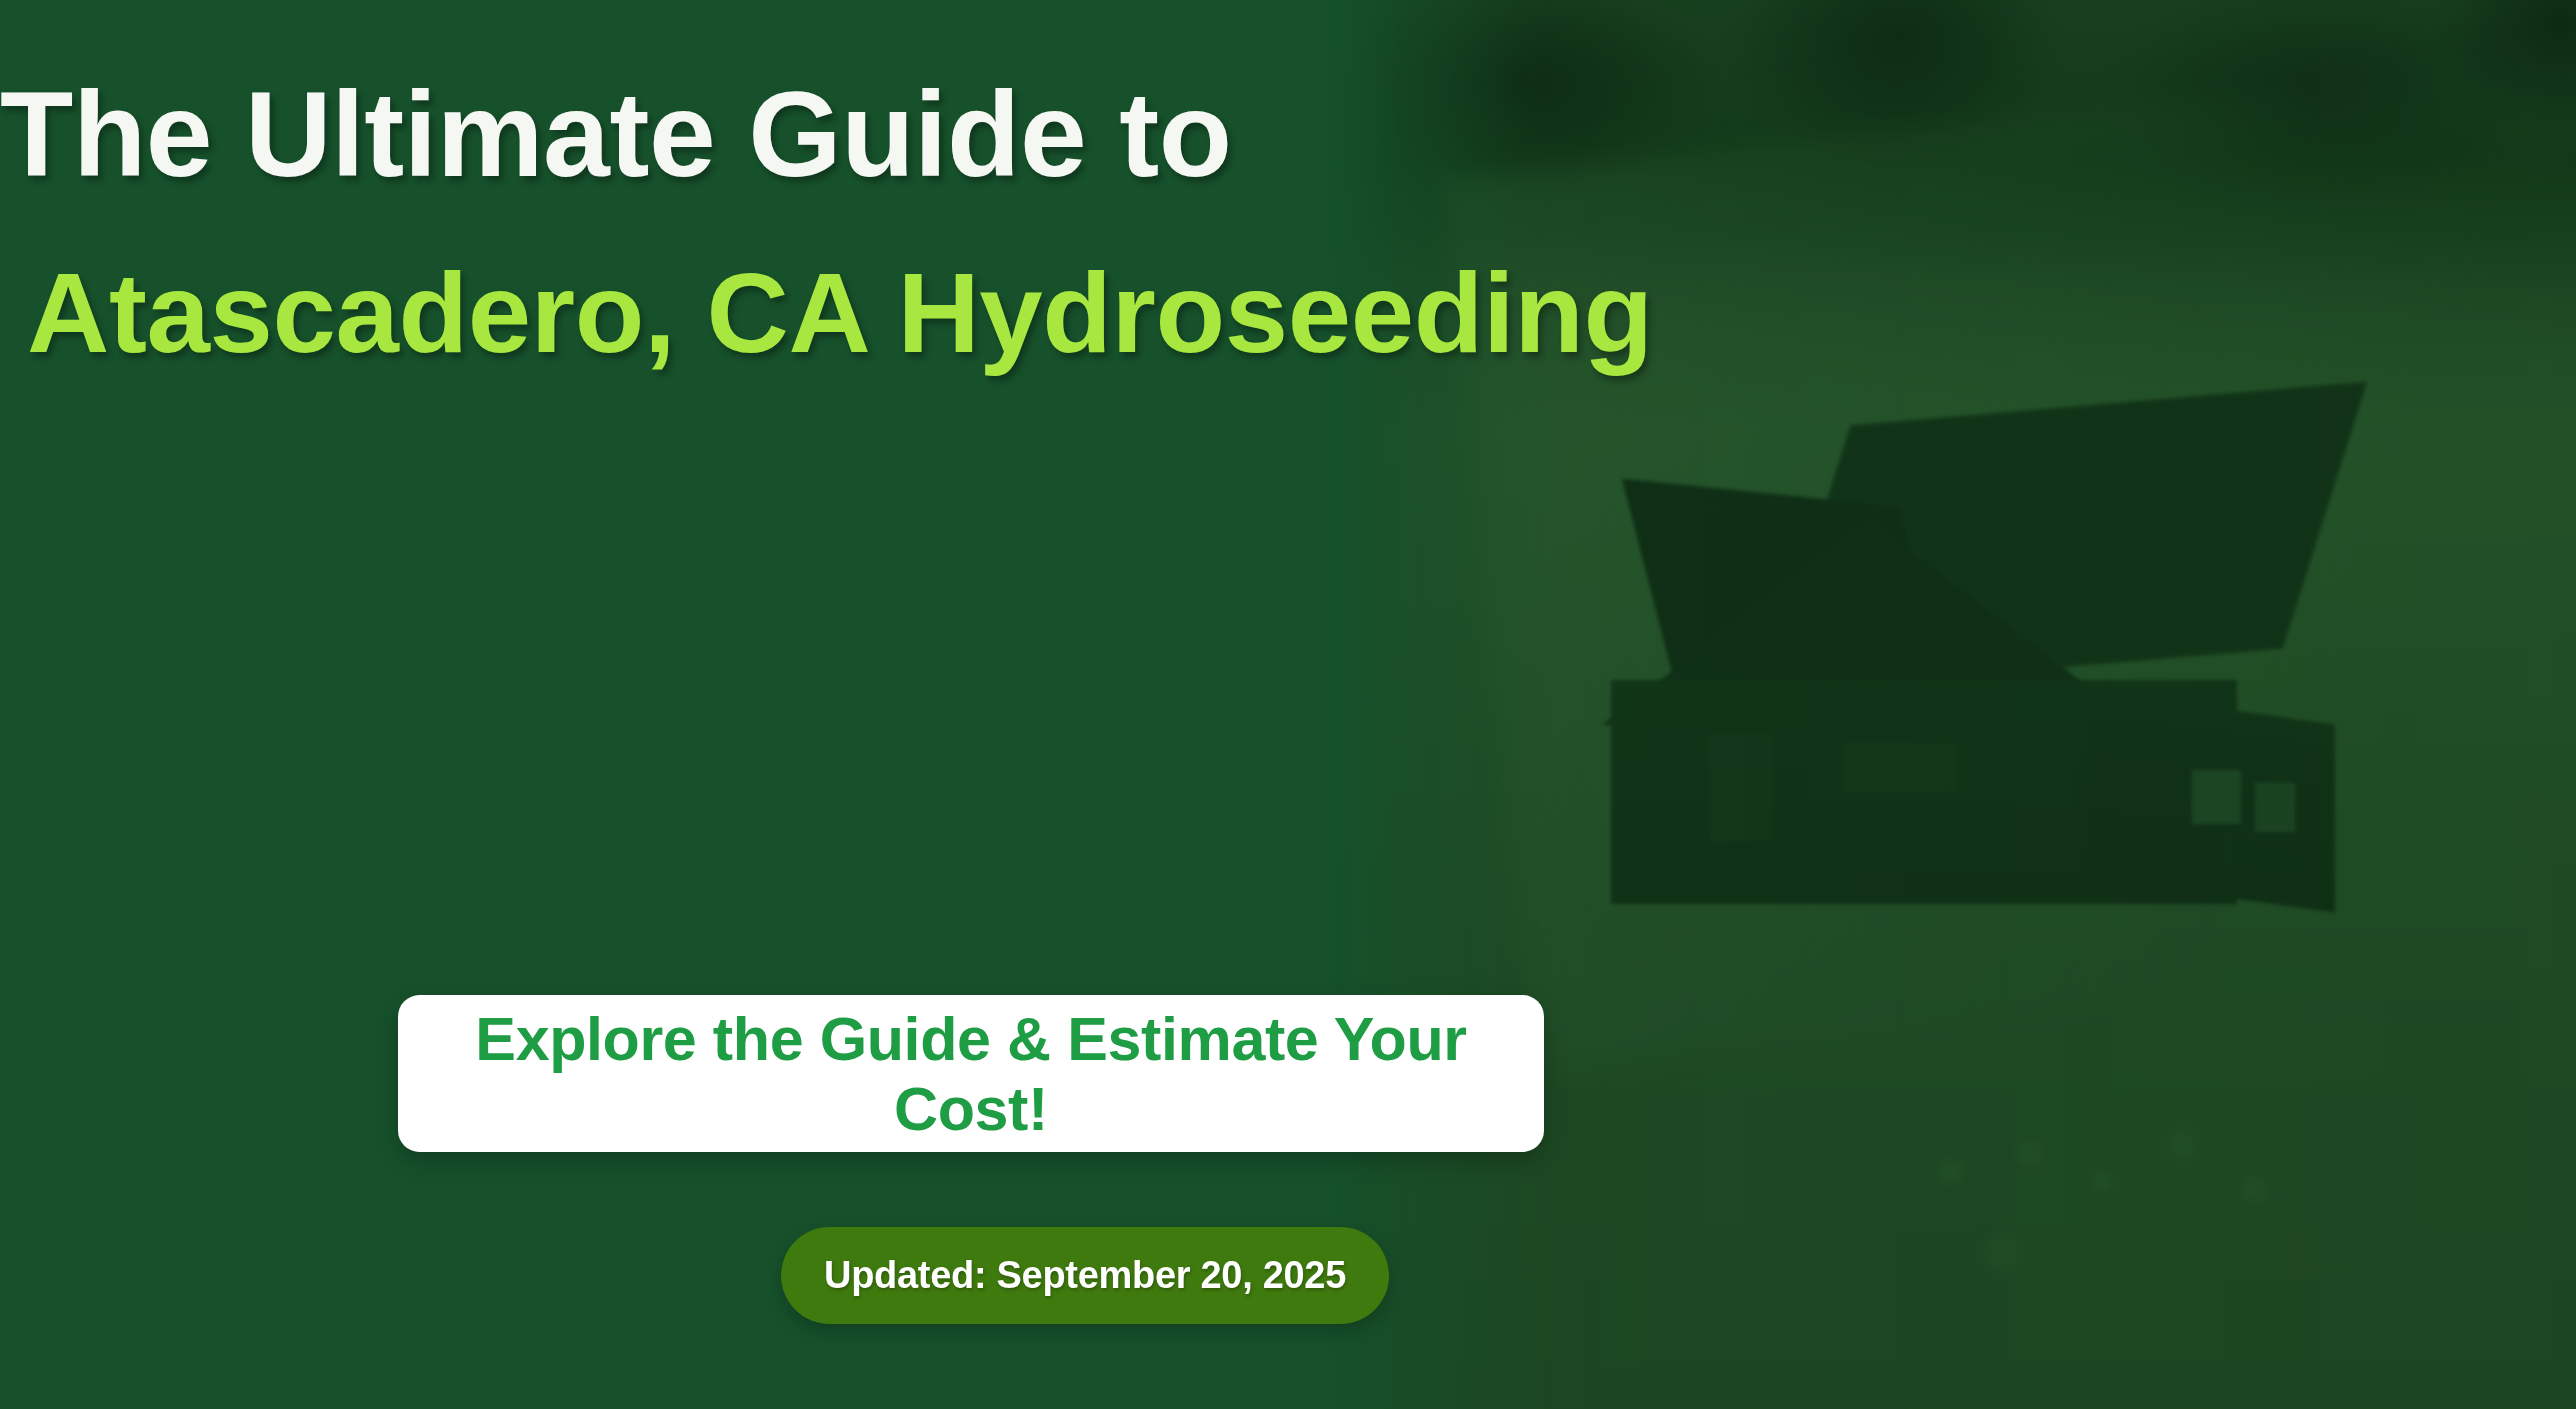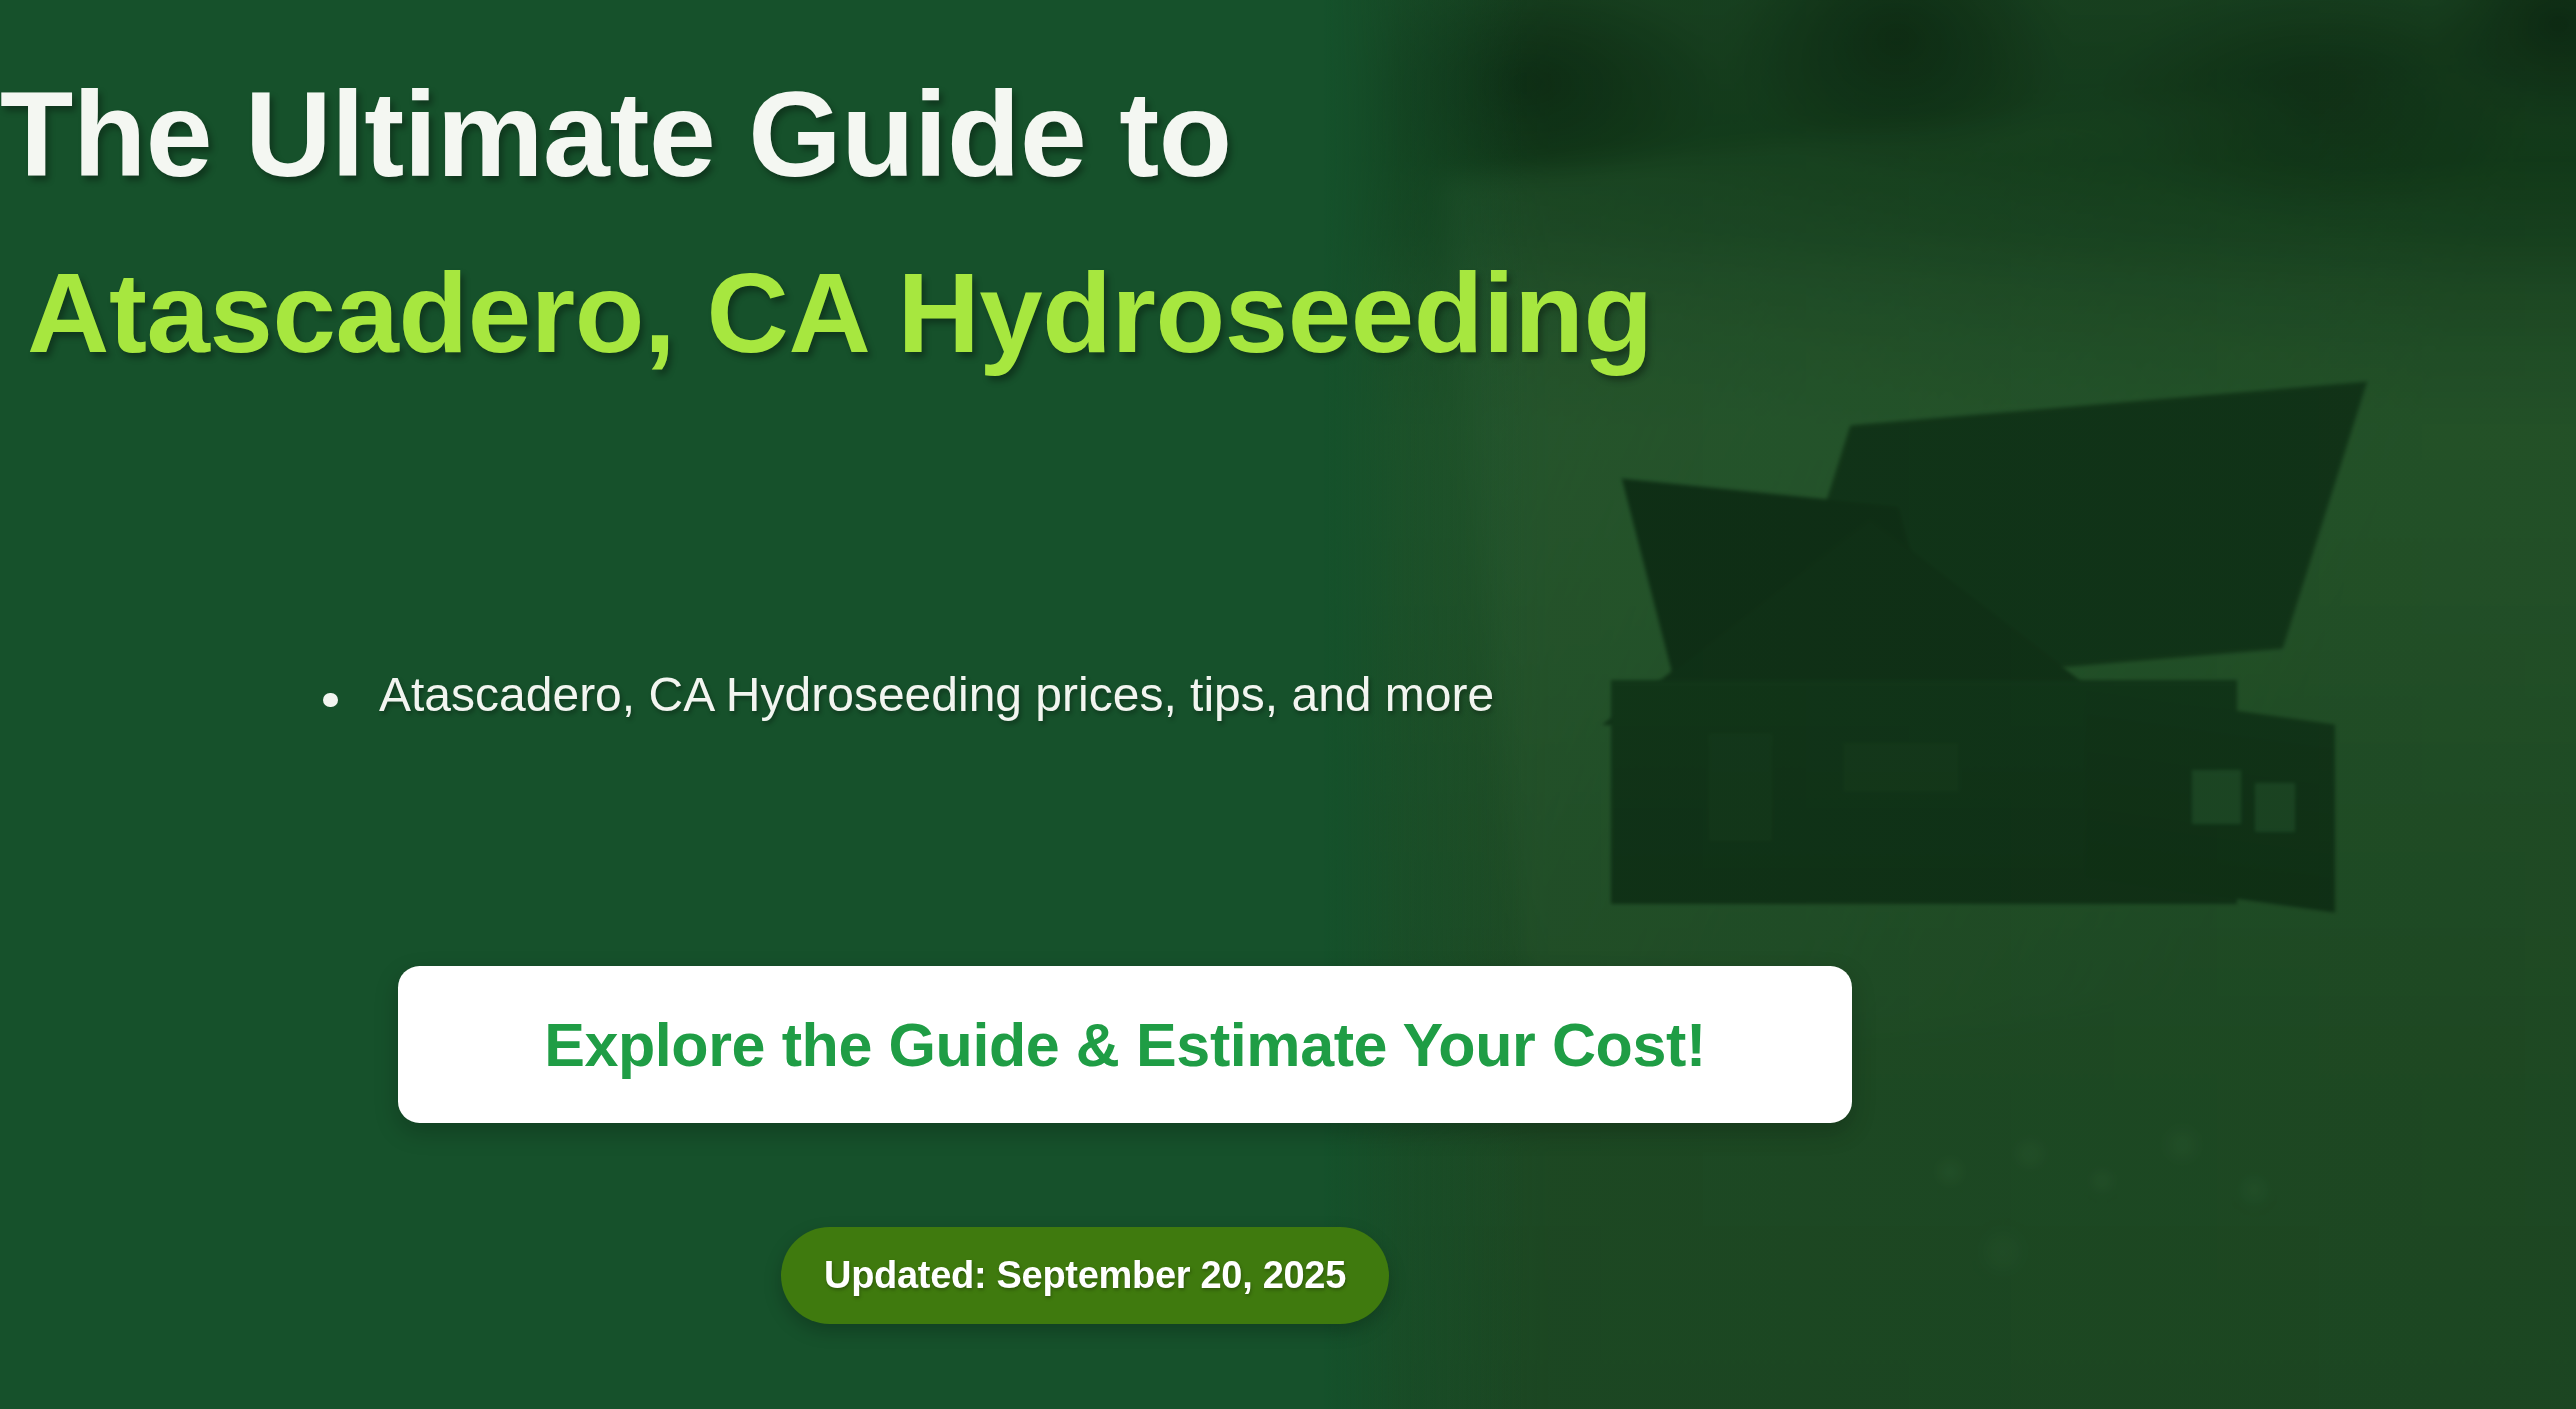--- a/index.html
+++ b/index.html
@@ -210,22 +210,22 @@
     top: 21.5px;
     width: 14.3px;
     height: 14.3px;
     border-radius: 50%;
     background: #f2f5f0;
   }
 
   #cta-button {
     position: absolute;
     left: 398px;
-    top: 966px;
-    width: 1454px;
+    top: 995px;
+    width: 1146px;
     height: 157px;
     background: #ffffff;
     border: none;
     border-radius: 21.5px;
     color: #1f9d45;
     font-family: "Liberation Sans", sans-serif;
     font-size: 61px;
     font-weight: 700;
     letter-spacing: -0.4px;
     cursor: pointer;
@@ -282,21 +282,20 @@
     <div id="photo-fade"></div>
   </div>
 
   <div id="content">
 
     <h1 class="headline" id="headline-line1">The Ultimate Guide to</h1>
 
     <h2 class="headline" id="headline-line2">Atascadero, CA Hydroseeding</h2>
 
     <ul id="bullets">
-      <li>Atascadero, CA Hydroseeding prices, tips, and more</li>
     </ul>
 
     <button id="cta-button">Explore the Guide &amp; Estimate Your Cost!</button>
 
     <div id="updated-badge">Updated: September 20, 2025</div>
 
   </div>
 </div>
 
 

